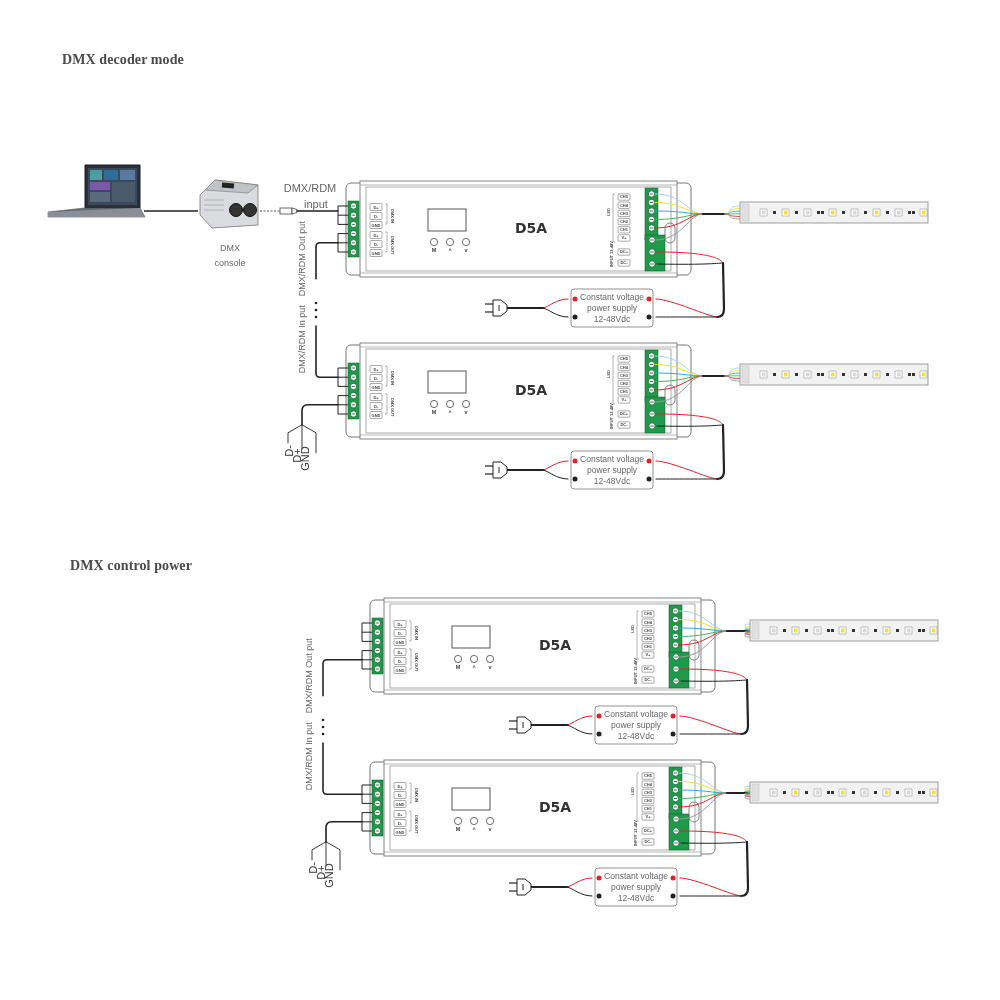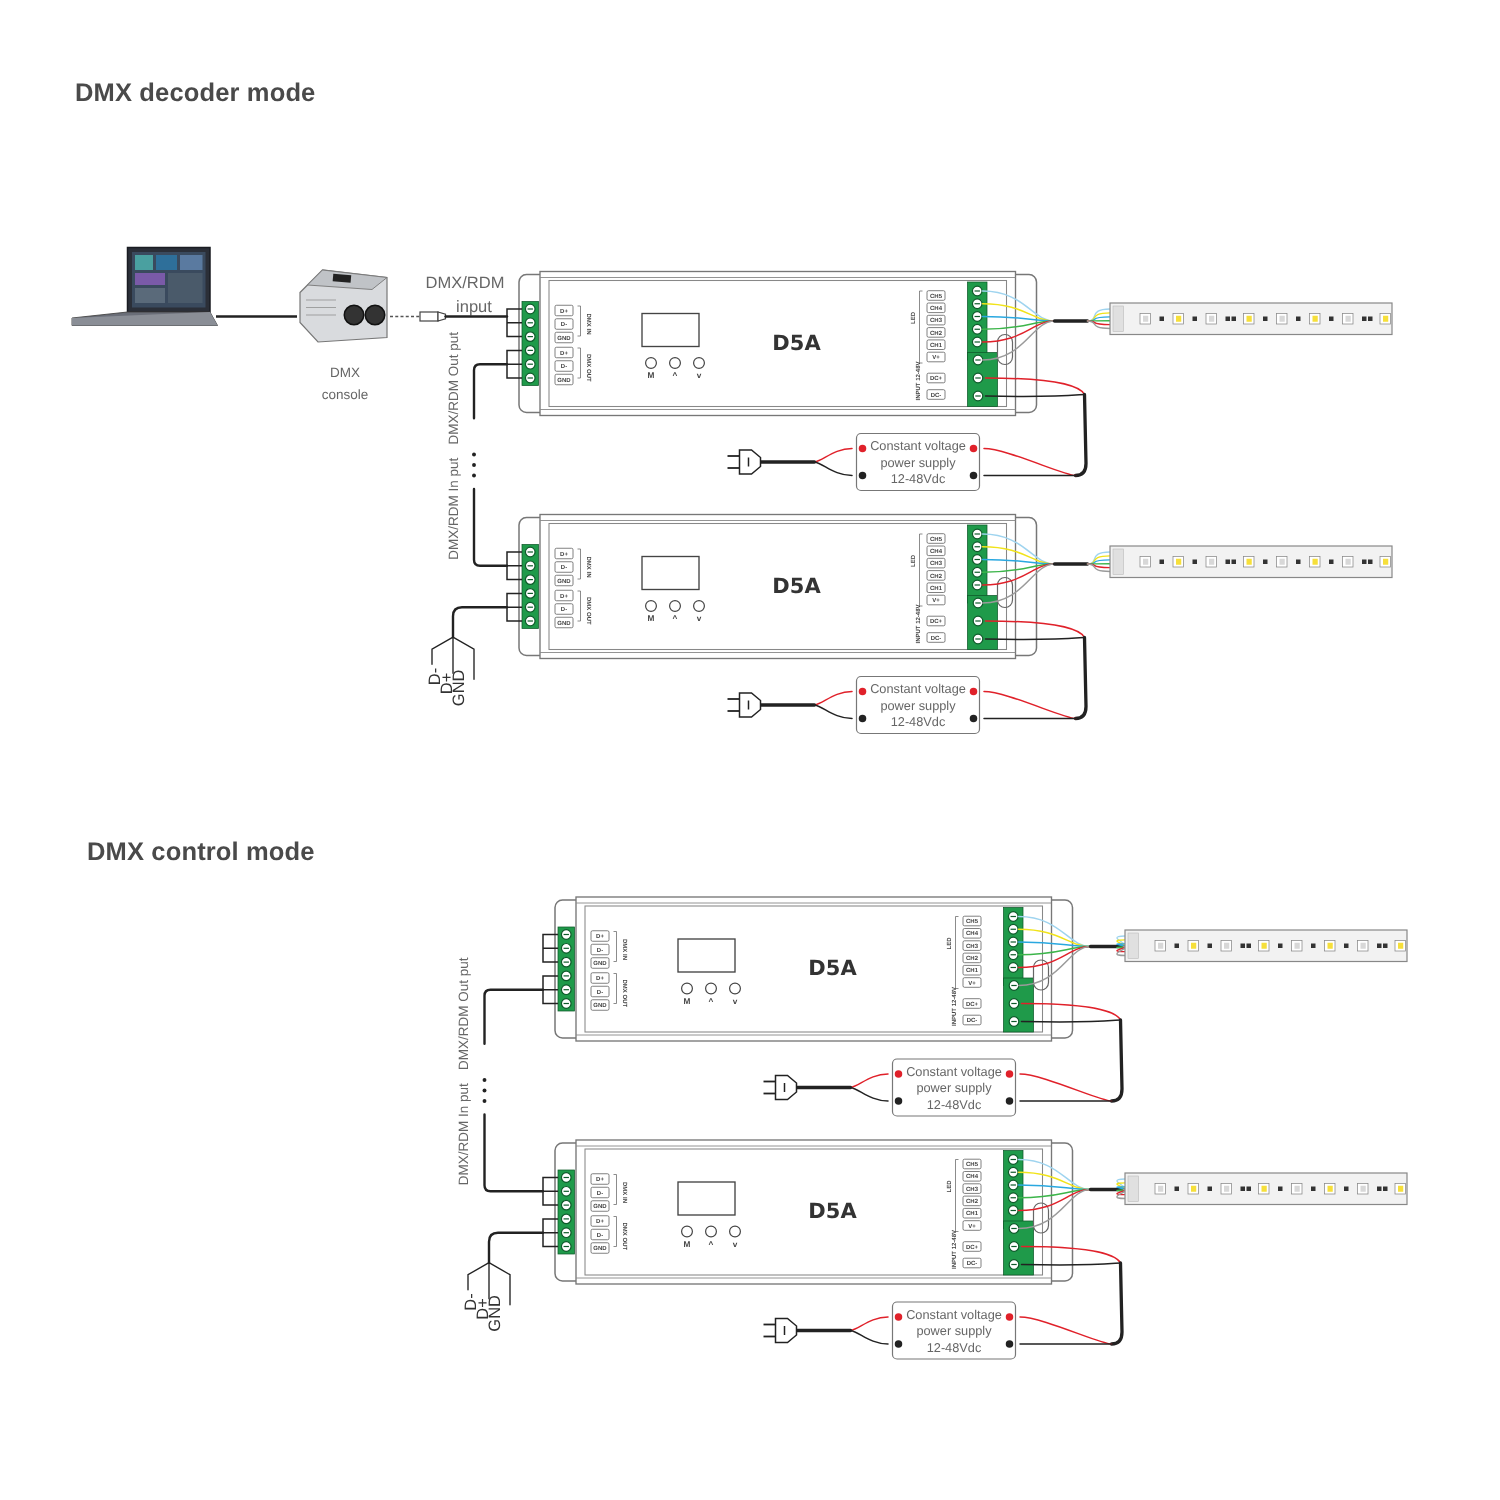--- a/index.html
+++ b/index.html
@@ -1,29 +1,29 @@
 <!DOCTYPE html>
 <html><head>
 <meta charset="utf-8">
 <style>
   html, body { margin:0; padding:0; background:#ffffff; }
   body { width:1000px; height:1000px; position:relative; overflow:hidden; font-family:"Liberation Sans", sans-serif; }
-  .section-title { position:absolute; font-family:Liberation Sans, sans-serif; font-weight:bold; font-size:17px; color:#4a4a4a; letter-spacing:0.1px; }
+  .section-title { position:absolute; font-family:Liberation Serif, serif; font-weight:bold; font-size:14px; color:#4a4a4a; letter-spacing:0.1px;margin-left:12px; }
   svg { position:absolute; left:0; top:0; }
   .lbl { font-family:"Liberation Sans", sans-serif; fill:#666; }
   .tiny { font-family:"Liberation Sans", sans-serif; font-size:4px; fill:#444; font-weight:bold; }
   .model { font-family:"DejaVu Sans", sans-serif; font-weight:bold; font-size:14px; fill:#333; }
   .psu-text { font-family:"Liberation Sans", sans-serif; font-size:8.5px; fill:#666; }
   .rot { font-family:"Liberation Sans", sans-serif; font-size:9px; fill:#666; }
 </style>
 </head>
 <body>
 
 <div class="section-title" style="left:50px; top:52px;">DMX decoder mode</div>
-<div class="section-title" style="left:58px; top:558px;">DMX control mode</div>
+<div class="section-title" style="left:58px; top:558px;">DMX control power</div>
 
 <svg width="1000" height="1000" viewBox="0 0 1000 1000">
   <defs>
 
     <g id="screw">
       <circle r="3.2" fill="#fff" stroke="#0e5a2a" stroke-width="0.8"></circle>
       <line x1="-1.8" y1="0" x2="1.8" y2="0" stroke="#0e5a2a" stroke-width="0.8"></line>
     </g>
     <g id="pinbox">
       <rect x="-7" y="-3.5" width="14" height="7" fill="#fff" stroke="#555" stroke-width="0.6" rx="1"></rect>

